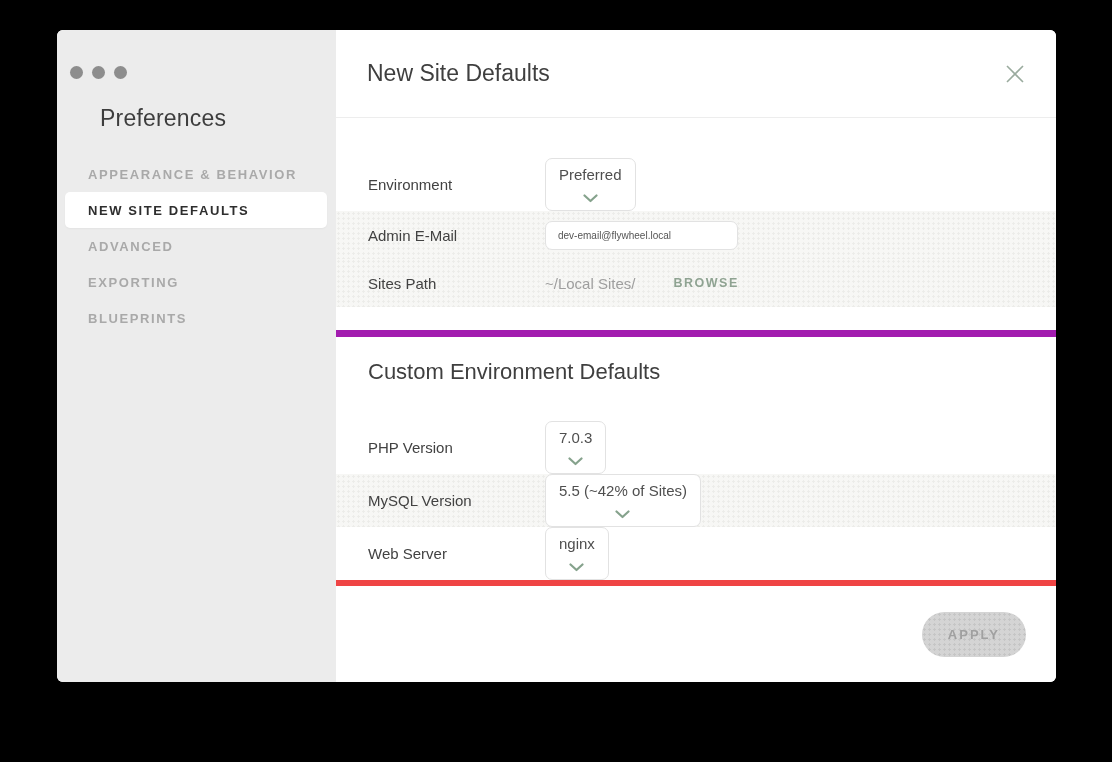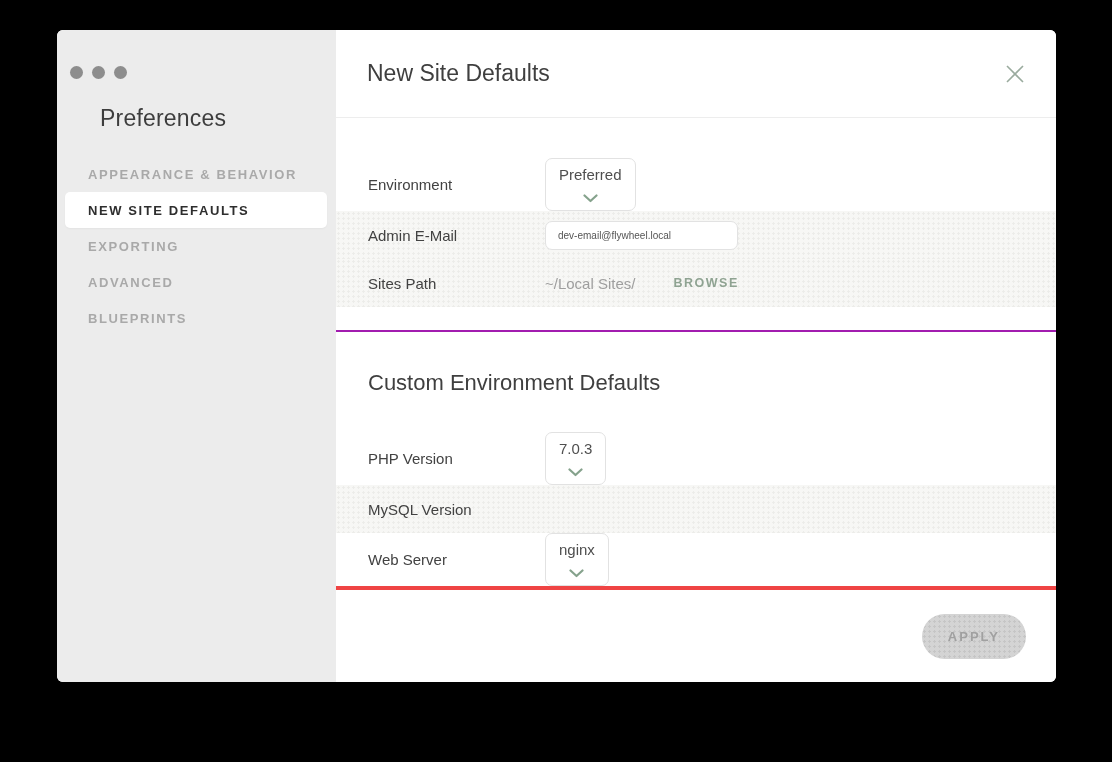--- a/index.html
+++ b/index.html
@@ -50,26 +50,26 @@
     width:193px; border:1px solid #e2e2e2; border-radius:7px; background:#fff;
     padding:8px 12px; font-size:10px; color:#555; font-family:"Liberation Sans", sans-serif;
   }
   .path-val { font-size:15px; color:#9e9e9e; }
   .browse-link {
     background:none; border:none; cursor:pointer; margin-left:38px;
     font-size:12.5px; font-weight:700; letter-spacing:1.5px; color:#8fa392;
     font-family:"Liberation Sans", sans-serif;
   }
   
-  .section2 { margin-top:23px; border-top:2px solid #a21caf; padding-top:38px; }
+  .section2 { margin-top:23px; border-top:7px solid #a21caf; padding-top:22px; }
   .section2 h2 { font-size:22px; font-weight:400; color:#3f3f3f; padding-left:32px; }
   .rows2 { margin-top:36px; }
   
   .footer {
-    margin-top:0; border-top:4px solid #ef4444; flex:1;
+    margin-top:0; border-top:6px solid #ef4444; flex:1;
     display:flex; align-items:center; justify-content:flex-end; padding-right:30px;
   }
   .apply-btn {
     border:none; border-radius:24px; padding:15px 26px;
     font-size:13px; font-weight:700; letter-spacing:2px; color:#a0a0a0;
     background-color:#d4d4d4;
     background-image:radial-gradient(rgba(0,0,0,.07) 1px, transparent 1.3px);
     background-size:5px 5px;
     cursor:default; font-family:"Liberation Sans", sans-serif;
   }
@@ -82,22 +82,22 @@
   <div class="sidebar">
     <div class="traffic">
       <span class="dot"></span>
       <span class="dot"></span>
       <span class="dot"></span>
     </div>
     <div class="side-title">Preferences</div>
     <div class="side-list">
       <div class="side-item">APPEARANCE &amp; BEHAVIOR</div>
       <div class="side-item active">NEW SITE DEFAULTS</div>
+      <div class="side-item">ADVANCED</div>
       <div class="side-item">EXPORTING</div>
-      <div class="side-item">ADVANCED</div>
       <div class="side-item">BLUEPRINTS</div>
     </div>
   </div>
 
   <div class="main">
 
     <div class="header">
       <h1>New Site Defaults</h1>
       <button class="close-btn" aria-label="Close">
         <svg width="22" height="22" viewBox="0 0 22 22">
@@ -147,20 +147,28 @@
             <span class="chev">
               <svg width="15" height="9" viewBox="0 0 15 9">
                   <path d="M1.5 1.5 L7.5 7 L13.5 1.5" fill="none" stroke="#85a28c" stroke-width="2.2" stroke-linecap="round" stroke-linejoin="round"></path>
                 </svg>
             </span>
           </div>
         </div>
 
         <div class="row striped">
           <span class="lbl">MySQL Version</span>
+          <div class="select">
+            <span>5.5 (~42% of Sites)</span>
+            <span class="chev">
+              <svg width="15" height="9" viewBox="0 0 15 9">
+                  <path d="M1.5 1.5 L7.5 7 L13.5 1.5" fill="none" stroke="#85a28c" stroke-width="2.2" stroke-linecap="round" stroke-linejoin="round"></path>
+                </svg>
+            </span>
+          </div>
         </div>
 
         <div class="row">
           <span class="lbl">Web Server</span>
           <div class="select">
             <span>nginx</span>
             <span class="chev">
               <svg width="15" height="9" viewBox="0 0 15 9">
                   <path d="M1.5 1.5 L7.5 7 L13.5 1.5" fill="none" stroke="#85a28c" stroke-width="2.2" stroke-linecap="round" stroke-linejoin="round"></path>
                 </svg>

